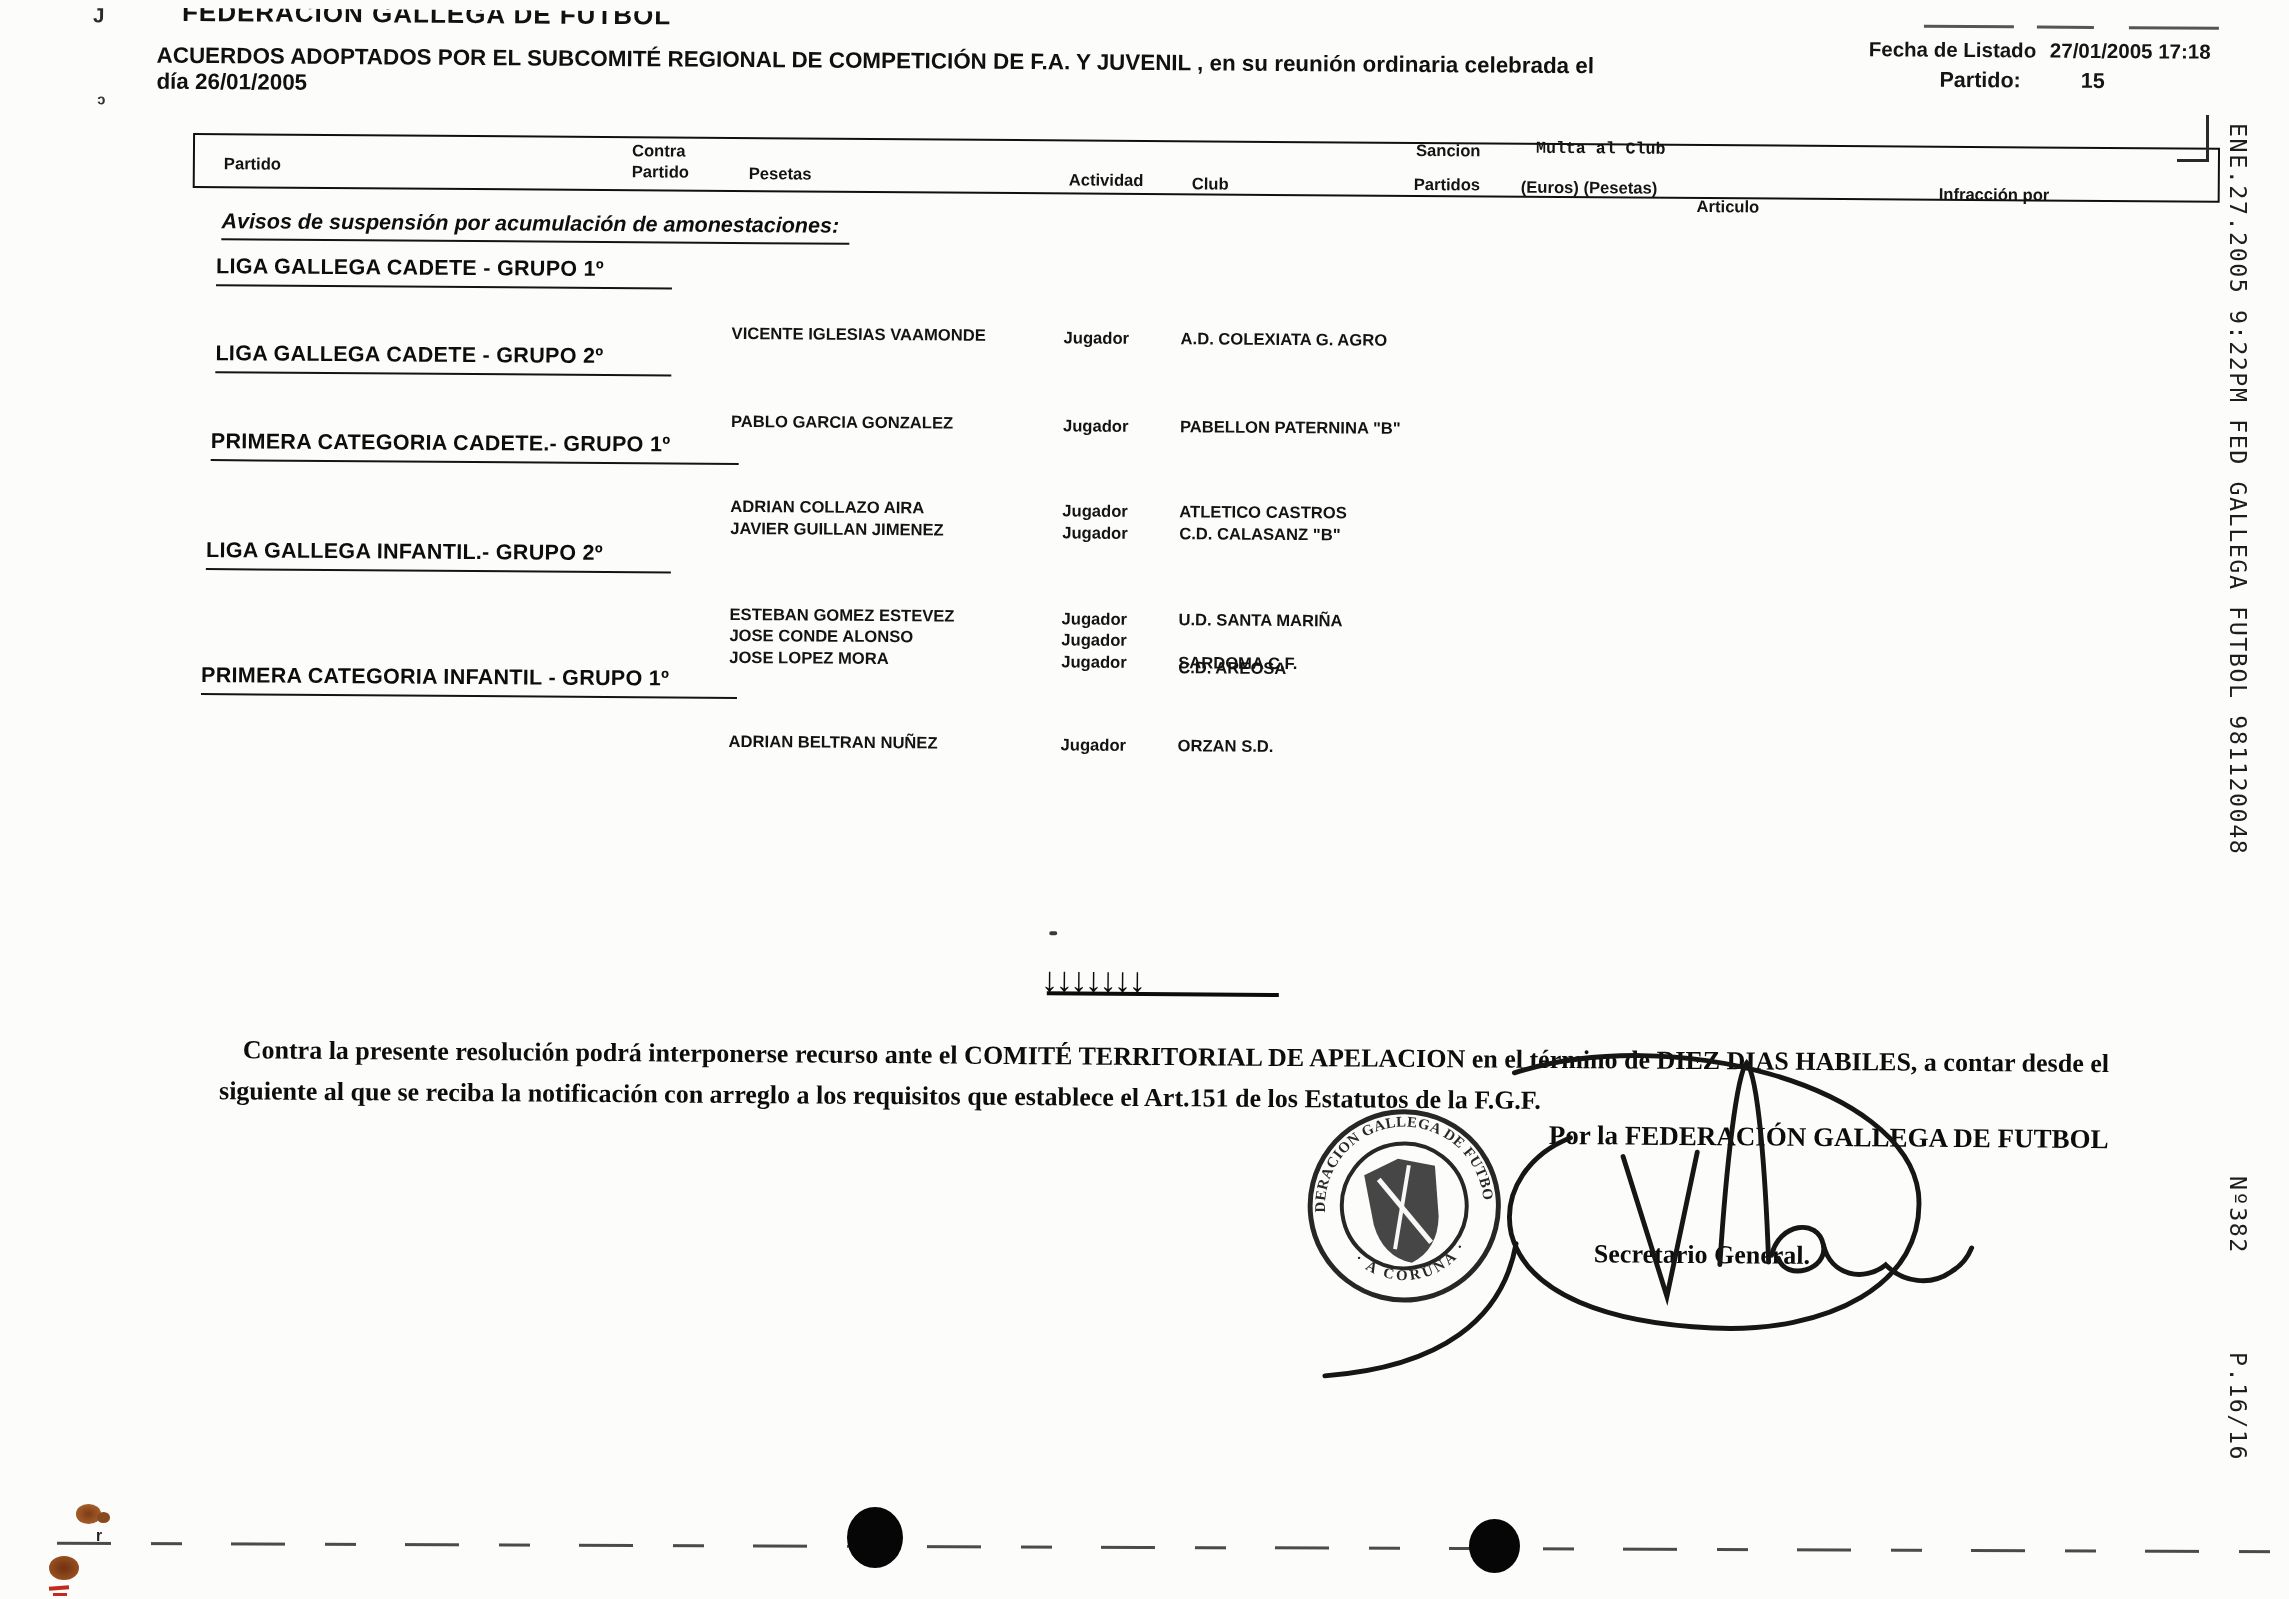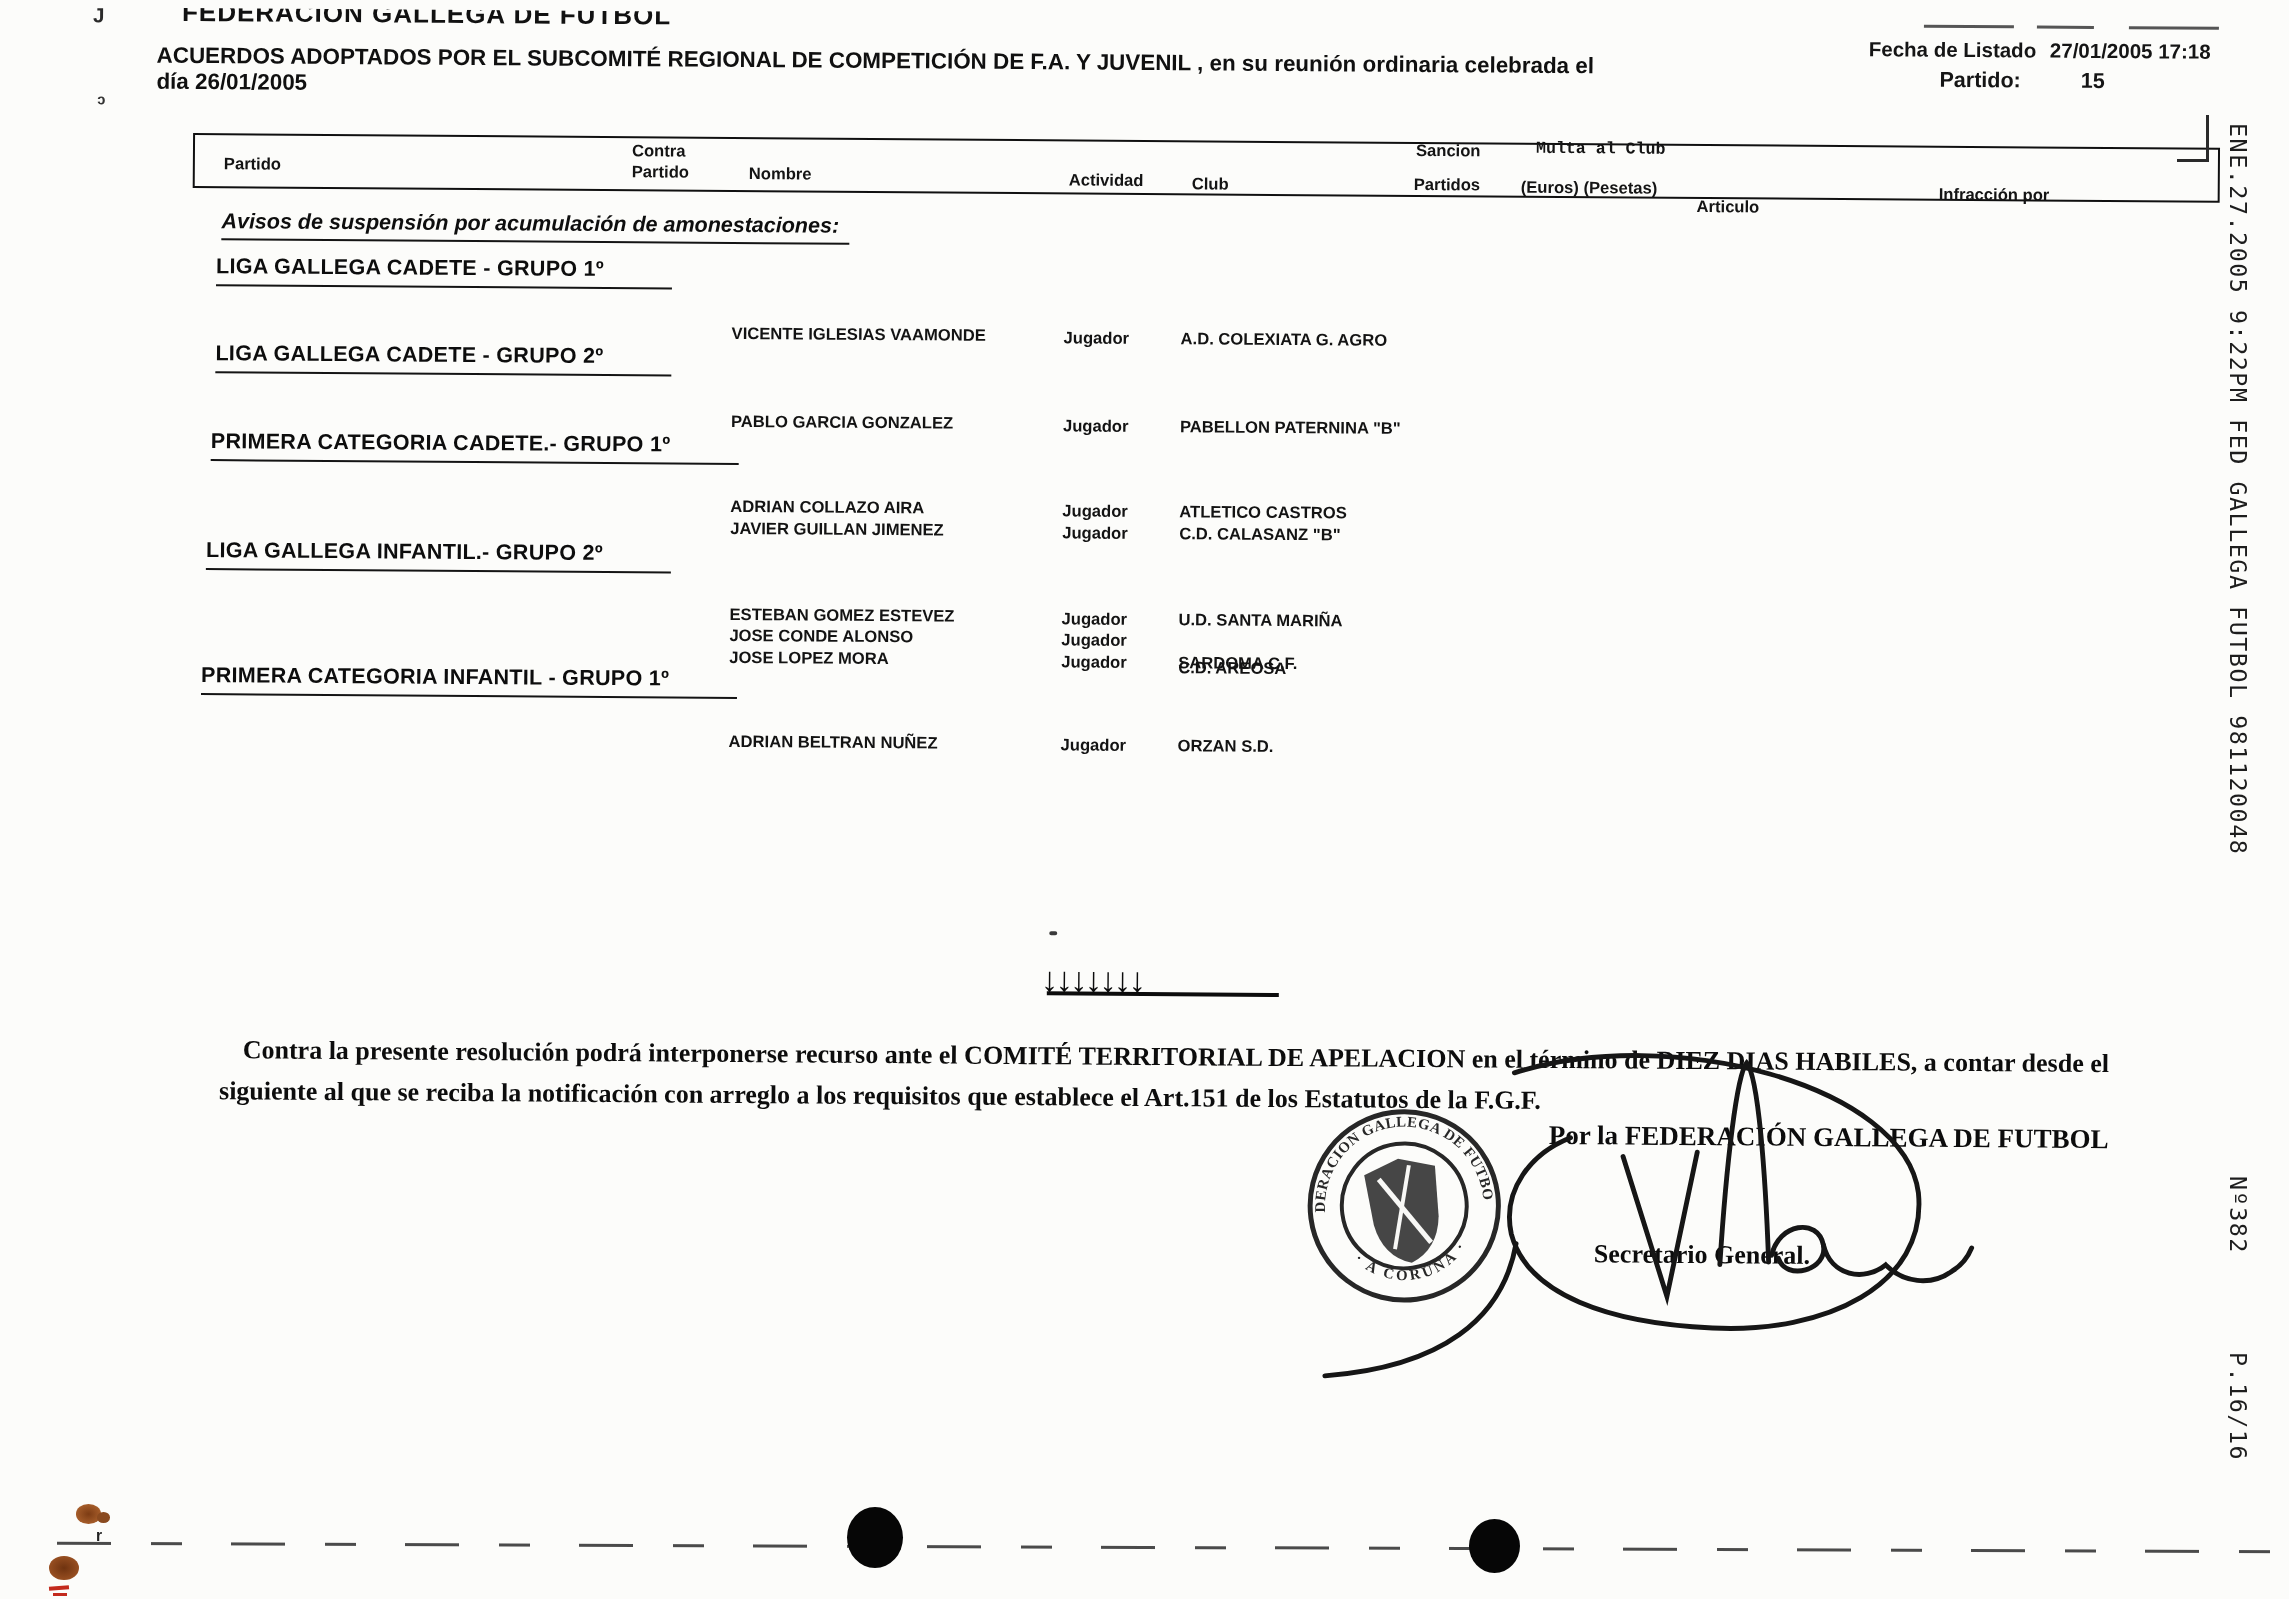--- a/index.html
+++ b/index.html
@@ -93,21 +93,21 @@
       <span>Fecha de Listado</span><span class="v">27/01/2005 17:18</span>
     </div>
     <div class="abs meta-pag">
       <span>Partido:</span><span class="v">15</span>
     </div>
 
     <div class="abs thead-box"></div>
     <span class="th" style="left:224px;top:154px;">Partido</span>
     <span class="th" style="left:632px;top:138px;">Contra</span>
     <span class="th" style="left:632px;top:159px;">Partido</span>
-    <span class="th" style="left:749px;top:160px;">Nombre</span>
+    <span class="th" style="left:749px;top:160px;">Pesetas</span>
     <span class="th" style="left:1069px;top:164px;">Actividad</span>
     <span class="th" style="left:1192px;top:167px;">Club</span>
     <span class="th" style="left:1416px;top:132px;">Sancion</span>
     <span class="th" style="left:1414px;top:166px;">Partidos</span>
     <span class="th" style="left:1536px;top:129px;font-family:Liberation Mono, monospace;">Multa al Club</span>
     <span class="th" style="left:1521px;top:168px;">(Euros)  (Pesetas)</span>
     <span class="th" style="left:1697px;top:186px;">Articulo</span>
     <span class="th" style="left:1939px;top:172px;">Infracción por</span>
 
     <div class="abs avisos">Avisos de suspensión por acumulación de amonestaciones:</div>

